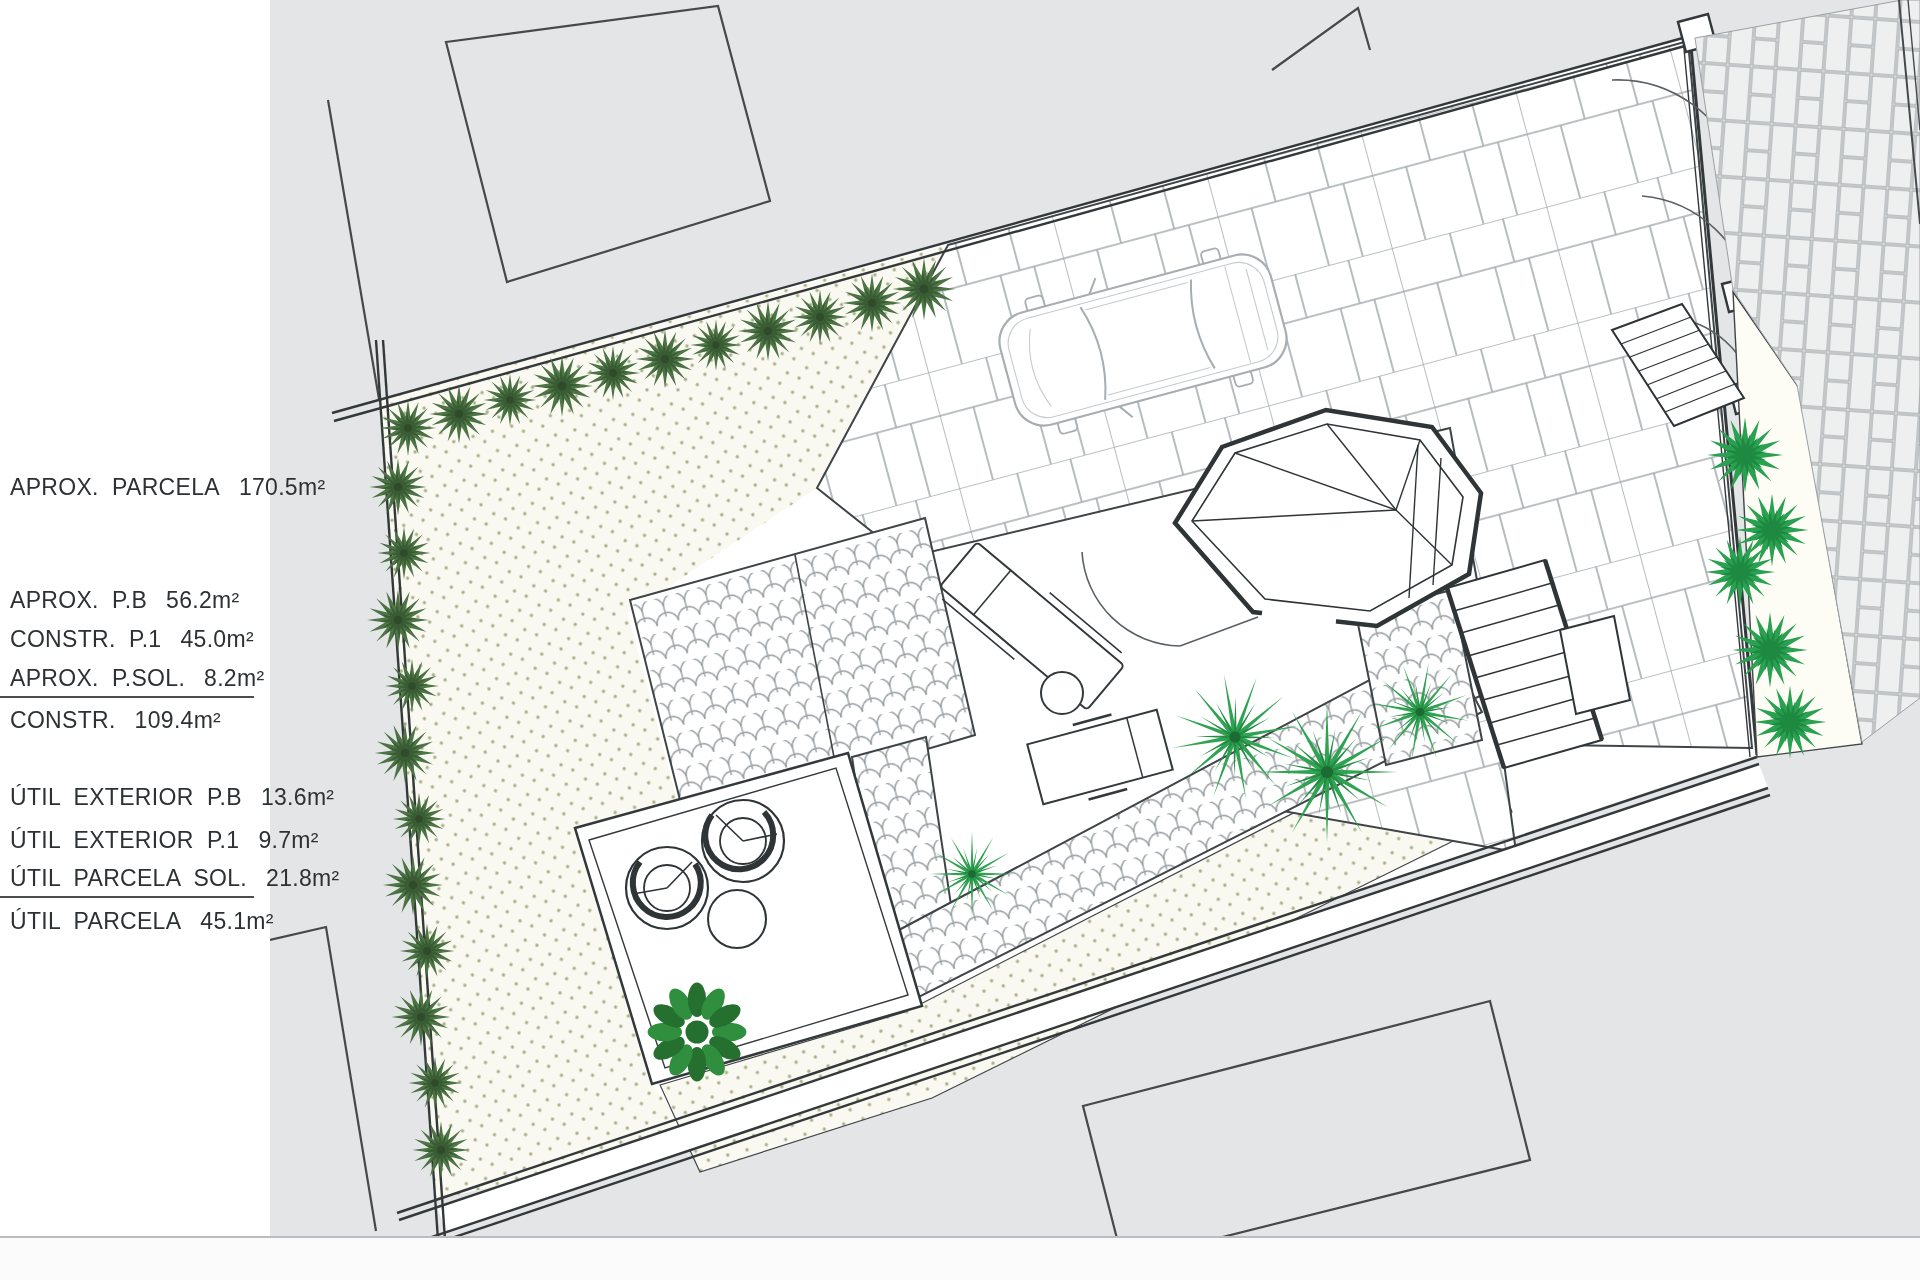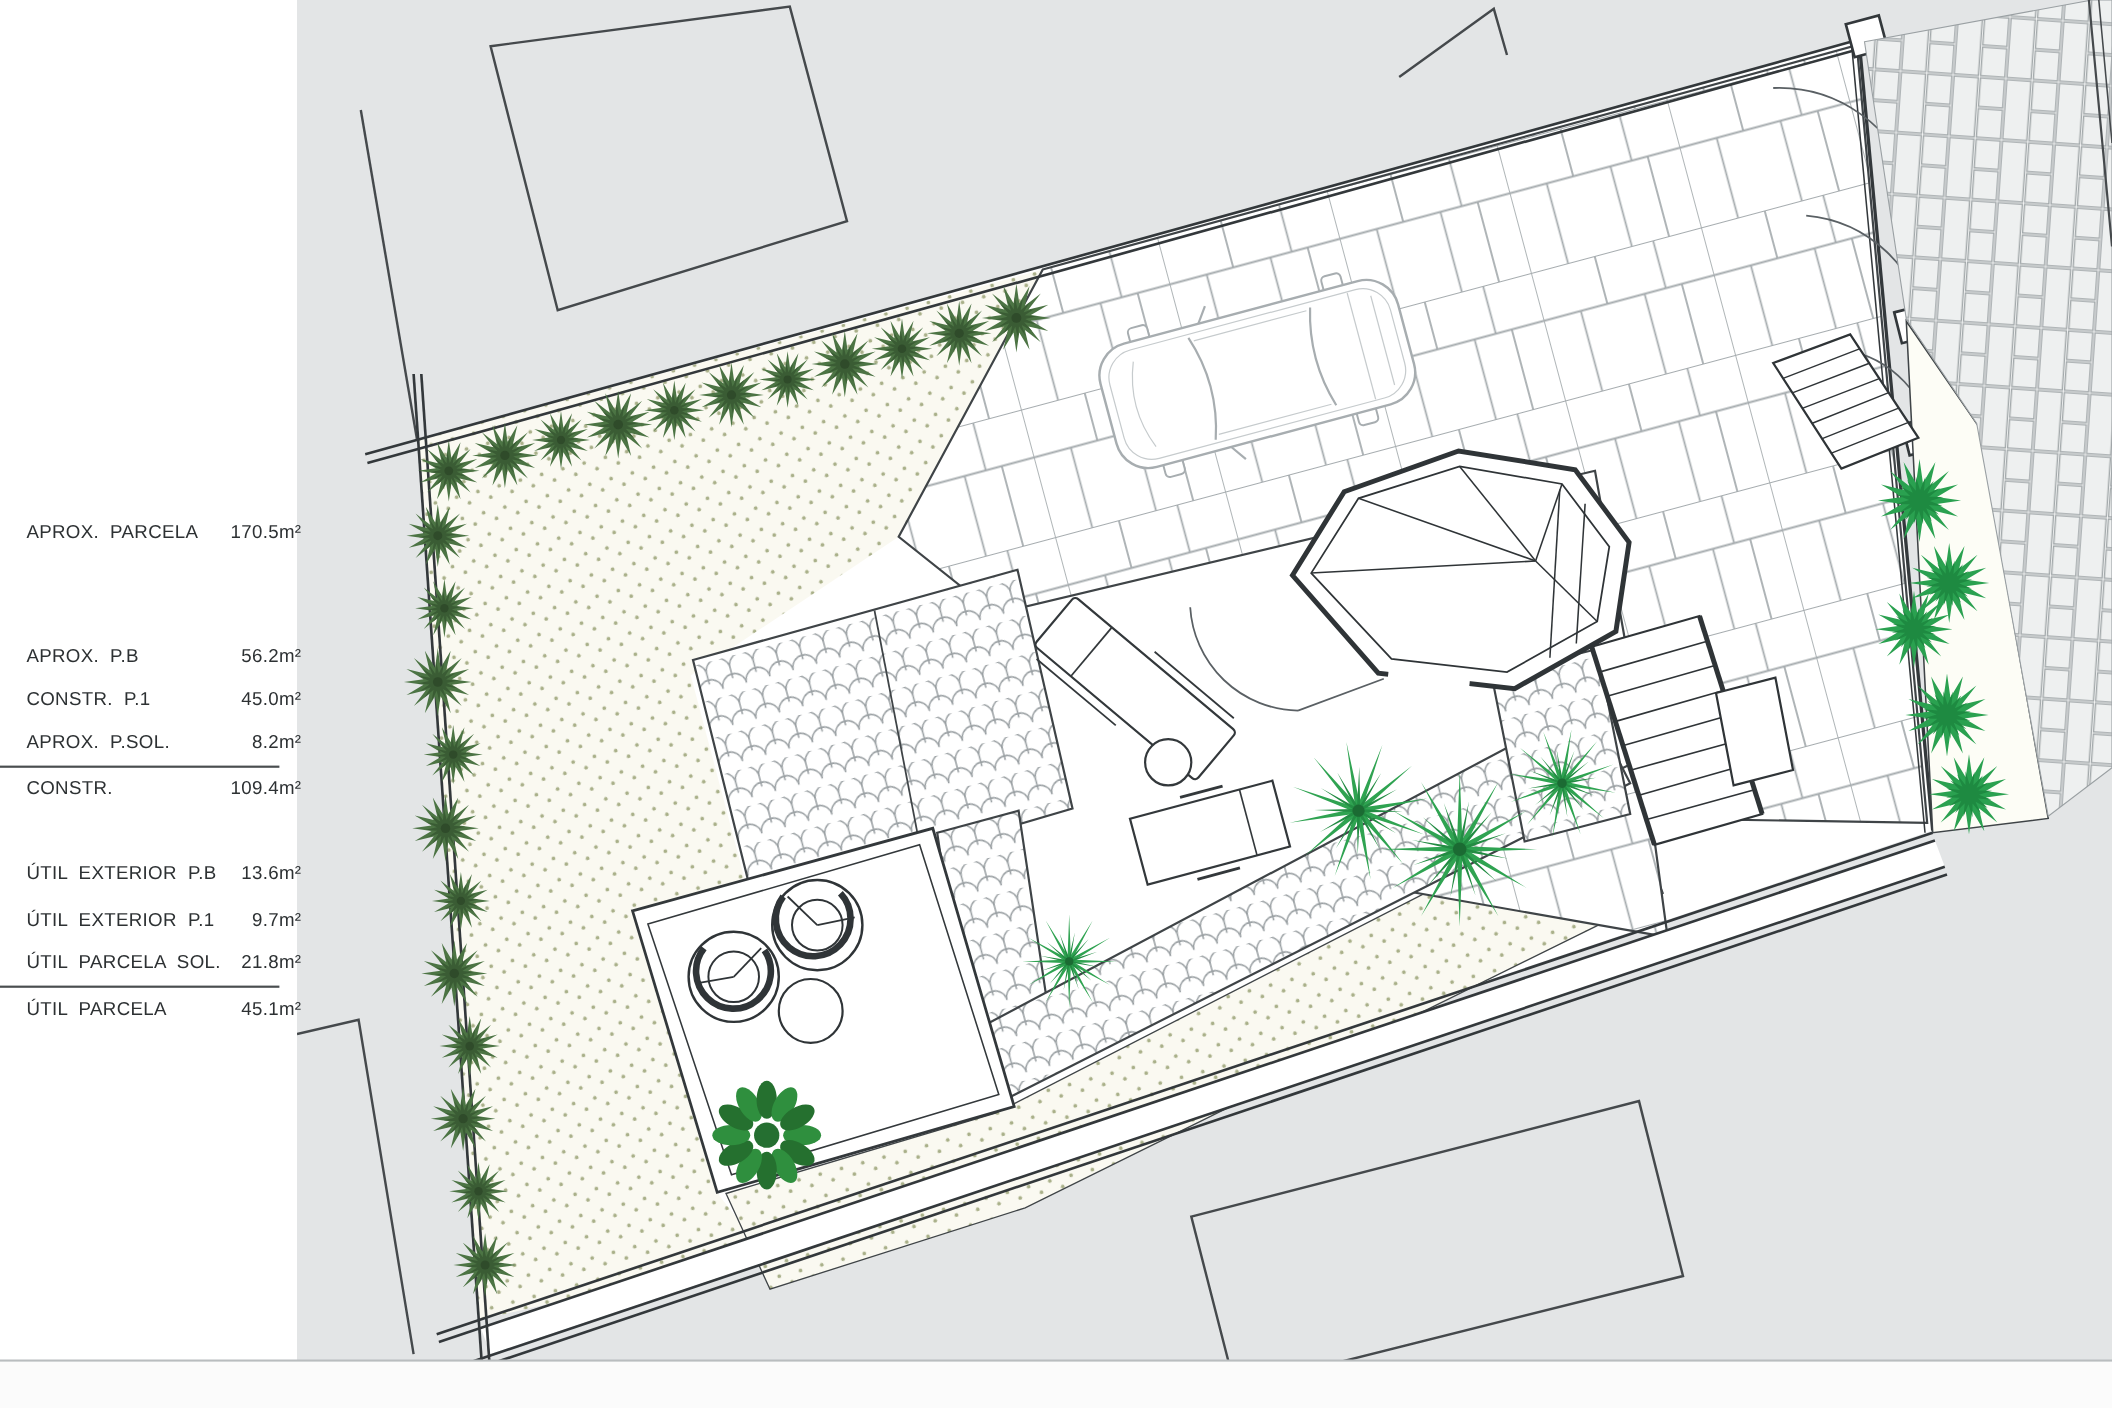--- a/index.html
+++ b/index.html
@@ -1,23 +1,23 @@
 <!DOCTYPE html>
 <html><head>
 <meta charset="utf-8">
 <style>
   html,body{margin:0;padding:0;background:#fff;width:1920px;height:1280px;overflow:hidden;
     font-family:"Liberation Sans","DejaVu Sans",sans-serif;}
   #stage{position:relative;width:1920px;height:1280px;background:#fff;}
   #plan-svg{position:absolute;left:0;top:0;}
   #legend{position:absolute;left:0;top:0;width:270px;height:1280px;z-index:5;}
-  .lg-row{position:absolute;left:24px;width:250px;display:flex;justify-content:space-between;
-    font-size:17px;color:#2d3133;letter-spacing:.3px;}
+  .lg-row{position:absolute;left:10px;width:250px;display:flex;justify-content:flex-start;
+    font-size:23px;color:#2d3133;letter-spacing:.3px;}
   .lg-row .lbl{white-space:pre;}
-  .lg-row .val{white-space:pre;}
+  .lg-row .val{white-space:pre;margin-left:19px;}
   .lg-div{position:absolute;left:0;width:254px;height:2px;background:#4a4e50;}
 </style>
 </head>
 <body>
 
 <div id="stage">
 
 <svg id="plan-svg" width="1920" height="1280" viewBox="0 0 1920 1280">
 <defs>
   <clipPath id="planclip">

